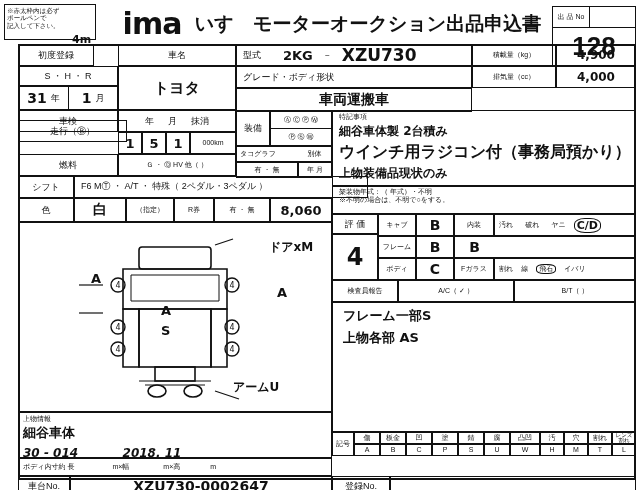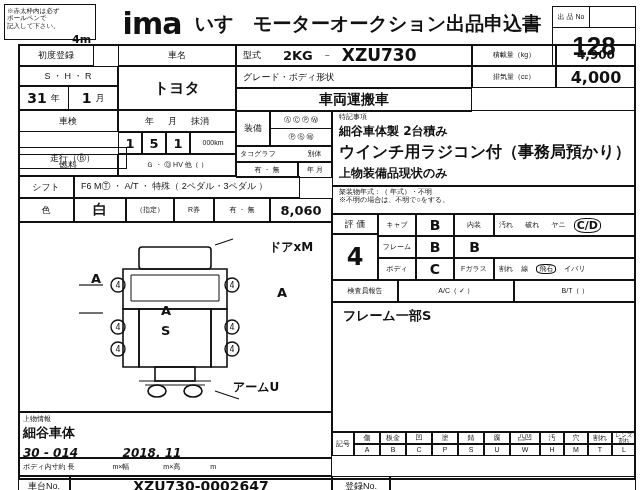--- a/index.html
+++ b/index.html
@@ -73,21 +73,21 @@
   <div class="cell c" style="left:118px;top:66px;width:118px;height:44px;">
       <span class="hand" style="font-size:15px;">トヨタ</span>
     </div>
   <div class="cell l" style="left:236px;top:66px;width:236px;height:22px;padding-left:6px;">
       <span class="lbl">グレード・ボディ形状</span>
     </div>
   <div class="cell c" style="left:472px;top:66px;width:84px;height:22px;">
       <span class="tiny">排気量（cc）</span>
     </div>
   <div class="cell c" style="left:556px;top:66px;width:80px;height:22px;">
-      <span class="hand" style="font-size:16px;">4,000</span>
+      <span class="hand" style="font-size:12px;">4,000</span>
     </div>
 
   <div class="cell c" style="left:18px;top:86px;width:50px;height:24px;border-right:none;">
       <span class="hand" style="font-size:14px;">31</span>
       <span class="lbl" style="margin-left:4px;">年</span>
     </div>
   <div class="cell c" style="left:68px;top:86px;width:50px;height:24px;">
       <span class="hand" style="font-size:14px;">1</span>
       <span class="lbl" style="margin-left:4px;">月</span>
     </div>
@@ -113,21 +113,21 @@
   <div class="cell c" style="left:270px;top:128px;width:62px;height:18px;">
       <span class="tiny">Ⓟ Ⓢ Ⓦ</span>
     </div>
   <div class="cell" style="left:332px;top:110px;width:304px;height:76px;padding:2px 0 0 6px;">
     <div class="tiny">特記事項</div>
     <div class="hand" style="font-size:12px;margin-top:3px;">細谷車体製 2台積み</div>
     <div class="hand" style="font-size:16px;margin-top:2px;">ウインチ用ラジコン付（事務局預かり）</div>
     <div class="hand" style="font-size:12px;margin-top:2px;">上物装備品現状のみ</div>
   </div>
 
-  <div class="cell c" style="left:18px;top:147px;width:109px;height:22px;text-align:center;">
+  <div class="cell c" style="left:18px;top:120px;width:109px;height:22px;text-align:center;">
       <span class="lbl">走行（Ⓑ）</span>
     </div>
   <div class="cell c" style="left:118px;top:132px;width:24px;height:22px;">
       <span class="hand" style="font-size:13px;">1</span>
     </div>
   <div class="cell c" style="left:142px;top:132px;width:24px;height:22px;">
       <span class="hand" style="font-size:13px;">5</span>
     </div>
   <div class="cell c" style="left:166px;top:132px;width:24px;height:22px;">
       <span class="hand" style="font-size:13px;">1</span>
@@ -151,21 +151,21 @@
   <div class="cell c" style="left:18px;top:154px;width:100px;height:22px;">
       <span class="lbl">燃料</span>
     </div>
   <div class="cell c" style="left:118px;top:154px;width:118px;height:22px;">
       <span class="tiny">Ｇ ・ Ⓓ  HV  他（     ）</span>
     </div>
 
   <div class="cell c" style="left:18px;top:176px;width:56px;height:22px;">
       <span class="lbl">シフト</span>
     </div>
-  <div class="cell l" style="left:74px;top:176px;width:226px;height:22px;padding-left:6px;">
+  <div class="cell l" style="left:74px;top:176px;width:294px;height:22px;padding-left:6px;">
       <span class="t">F6  MⓉ ・ A/T ・ 特殊（ 2ペダル・3ペダル ）</span>
     </div>
 
   <div class="cell" style="left:332px;top:186px;width:304px;height:28px;padding:1px 0 0 6px;">
     <div class="tiny">架装物年式：（           年式）・不明</div>
     <div class="tiny" style="margin-top:1px;">※不明の場合は、不明で○をする。</div>
   </div>
 
   <div class="cell c" style="left:18px;top:198px;width:56px;height:24px;">
       <span class="lbl">色</span>
@@ -302,20 +302,21 @@
     </div>
   <div class="cell c" style="left:398px;top:280px;width:116px;height:22px;">
       <span class="tiny">A/C（  ✓  ）</span>
     </div>
   <div class="cell c" style="left:514px;top:280px;width:122px;height:22px;">
       <span class="tiny">B/T（      ）</span>
     </div>
 
   <div class="cell" style="left:332px;top:302px;width:304px;height:130px;padding:4px 0 0 10px;">
     <div class="hand" style="font-size:13px;">フレーム一部S</div>
+    <div class="hand" style="font-size:13px;margin-top:4px;">上物各部 AS</div>
   </div>
 
   <div class="cell c" style="left:332px;top:432px;width:22px;height:24px;">
       <span class="tiny">記号</span>
     </div>
   <div class="cell c" style="left:354px;top:432px;width:26px;height:12px;">
       <span class="tiny">傷</span>
     </div>
   <div class="cell c" style="left:380px;top:432px;width:26px;height:12px;">
       <span class="tiny">板金</span>

